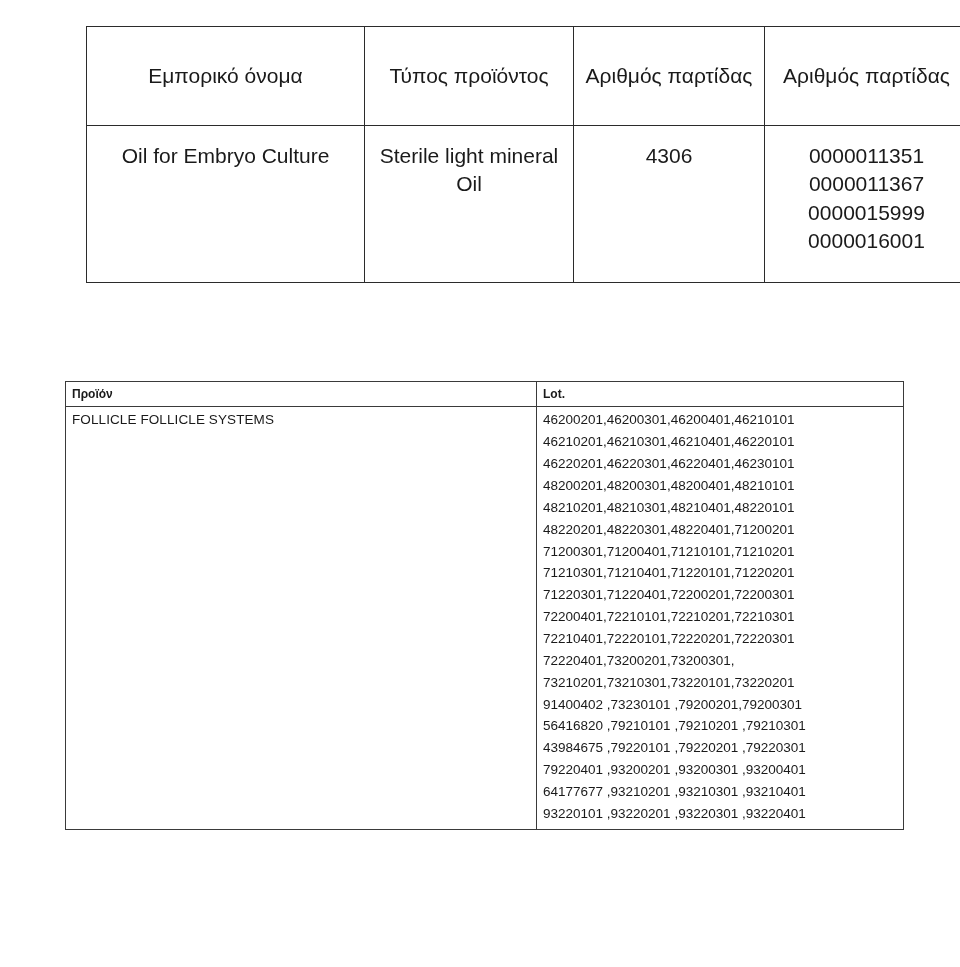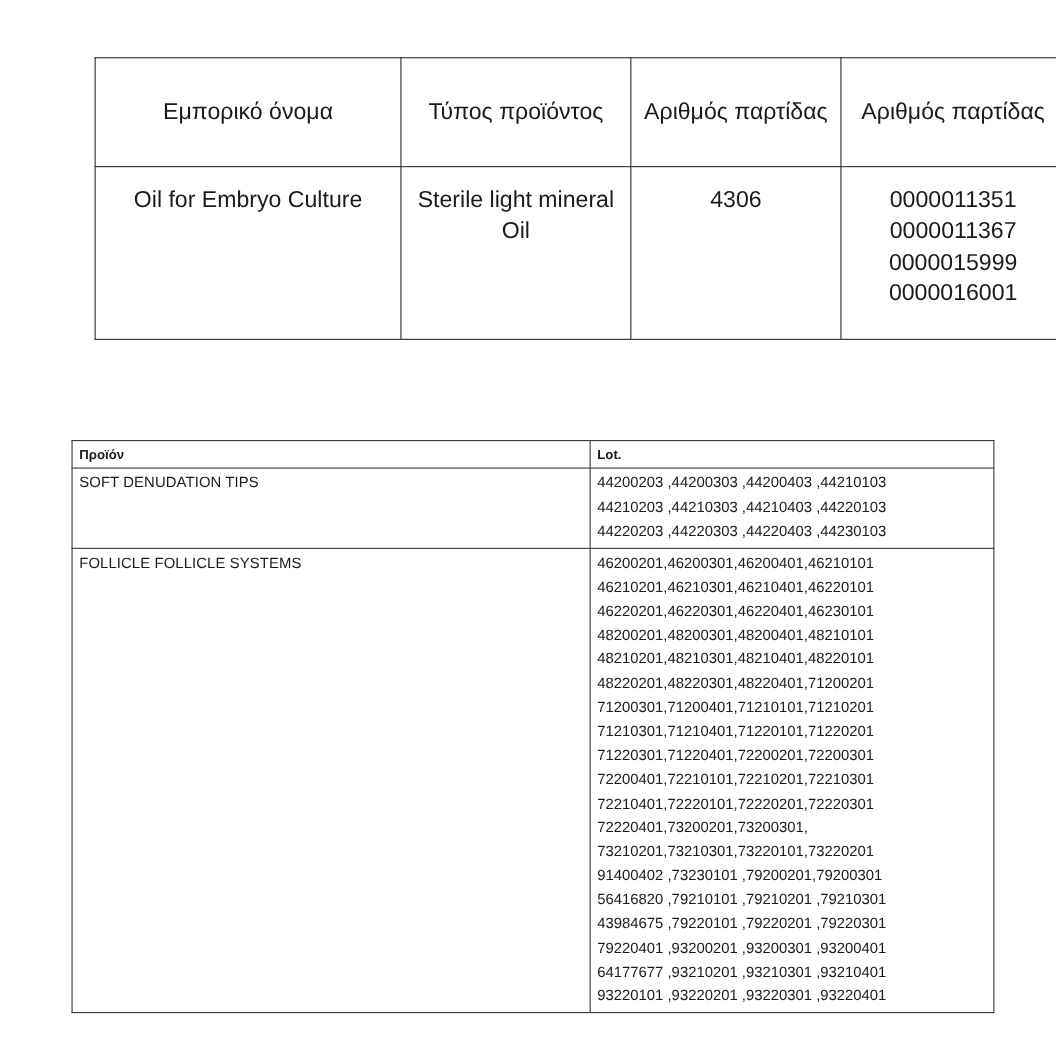--- a/index.html
+++ b/index.html
@@ -13,21 +13,21 @@
     font-family: "Liberation Sans", sans-serif;
     color: #1a1a1a;
     position: relative;
     overflow: hidden;
   }
 
   
   .table-one-wrap {
     position: absolute;
     left: 86px;
-    top: 52px;
+    top: 26px;
     width: 830px;
   }
   table.t1 {
     border-collapse: collapse;
     width: 100%;
     table-layout: fixed;
   }
   table.t1 td, table.t1 th {
     border: 1px solid #2b2b2b;
     text-align: center;
@@ -48,21 +48,21 @@
   .col-a { width: 265px; }
   .col-b { width: 196px; }
   .col-c { width: 178px; }
   .col-d { width: 191px; }
   .lot-line { display: block; }
 
   
   .table-two-wrap {
     position: absolute;
     left: 65px;
-    top: 400px;
+    top: 381px;
     width: 812px;
   }
   table.t2 {
     border-collapse: collapse;
     width: 100%;
     table-layout: fixed;
   }
   table.t2 td, table.t2 th {
     border: 1px solid #3a3a3a;
     font-size: 13.5px;
@@ -118,28 +118,20 @@
 <div class="table-two-wrap">
   <table class="t2">
     <thead>
       <tr>
         <td class="t2-col-prod">Προϊόν</td>
         <td class="t2-col-lot">Lot.</td>
       </tr>
     </thead>
     <tbody>
       <tr>
-        <td class="t2-col-prod t2-prodname">SOFT DENUDATION TIPS</td>
-        <td class="t2-col-lot">
-          <span class="lot-row">44200203 ,44200303 ,44200403 ,44210103</span>
-          <span class="lot-row">44210203 ,44210303 ,44210403 ,44220103</span>
-          <span class="lot-row">44220203 ,44220303 ,44220403 ,44230103</span>
-        </td>
-      </tr>
-      <tr>
         <td class="t2-col-prod t2-prodname">FOLLICLE FOLLICLE SYSTEMS</td>
         <td class="t2-col-lot">
           <span class="lot-row">46200201,46200301,46200401,46210101</span>
           <span class="lot-row">46210201,46210301,46210401,46220101</span>
           <span class="lot-row">46220201,46220301,46220401,46230101</span>
           <span class="lot-row">48200201,48200301,48200401,48210101</span>
           <span class="lot-row">48210201,48210301,48210401,48220101</span>
           <span class="lot-row">48220201,48220301,48220401,71200201</span>
           <span class="lot-row">71200301,71200401,71210101,71210201</span>
           <span class="lot-row">71210301,71210401,71220101,71220201</span>

